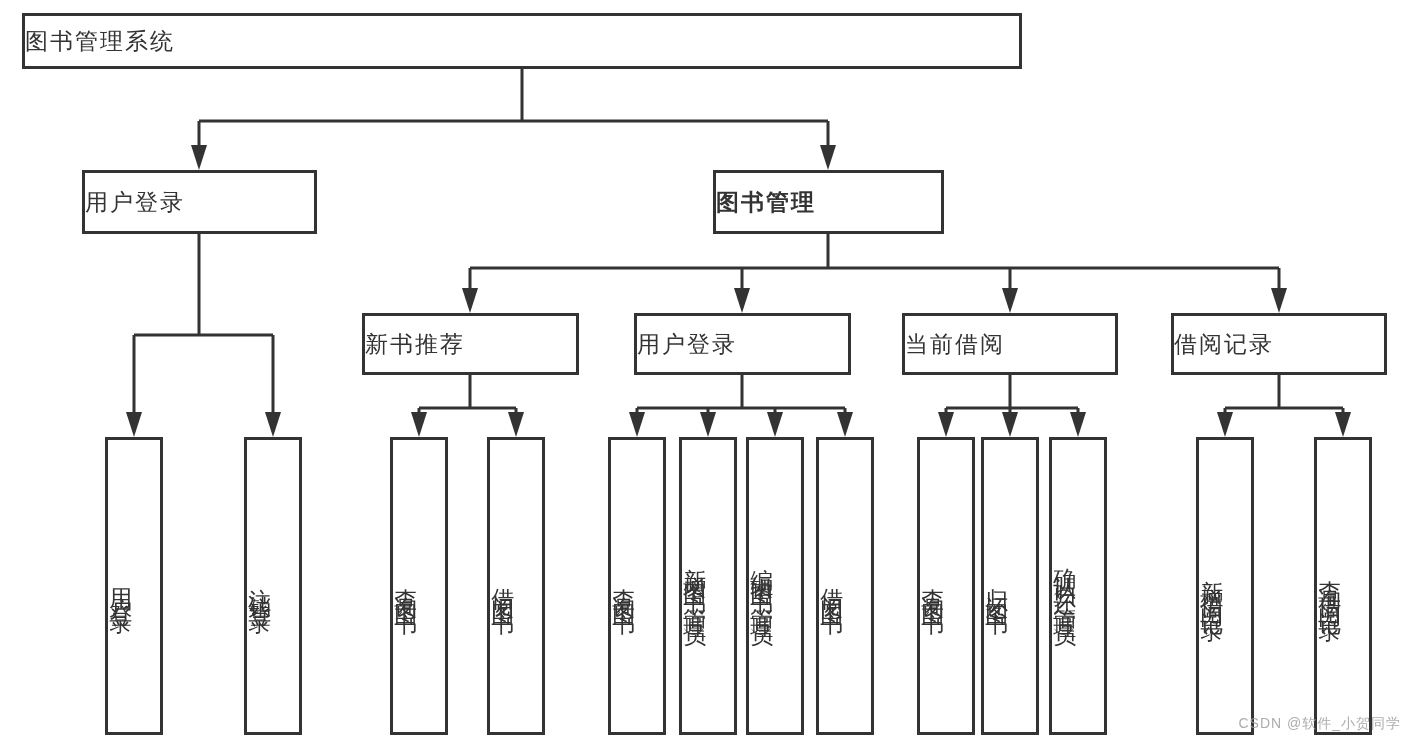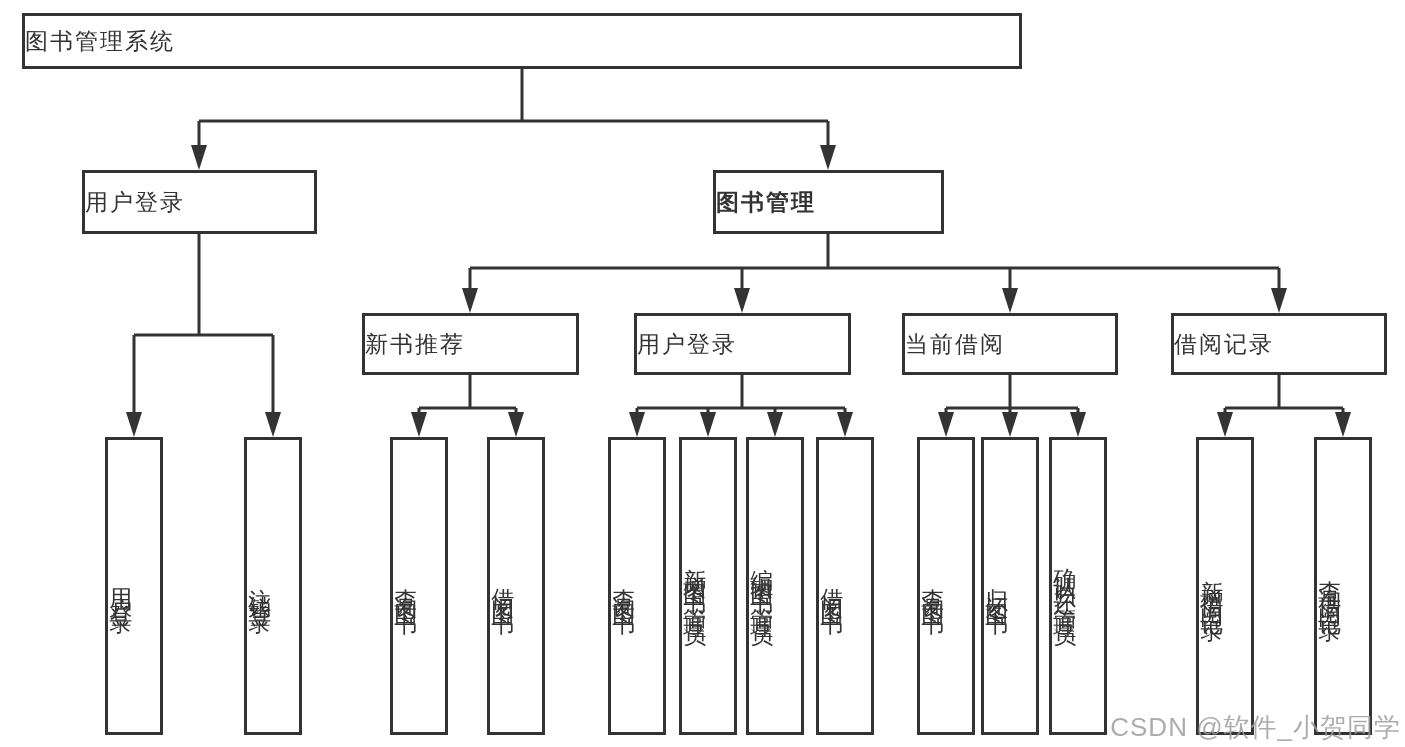--- a/index.html
+++ b/index.html
@@ -30,22 +30,22 @@
   .v-node span{
     writing-mode:vertical-rl;
     text-orientation:mixed;
     font-size:23px;
     letter-spacing:8px;
     line-height:1.1;
   }
   .watermark{
     position:absolute;
     right:4px;
-    bottom:2px;
-    font-size:26px;
+    bottom:14px;
+    font-size:14px;
     letter-spacing:1px;
     color:rgba(158,158,158,0.85);
     white-space:nowrap;
   }
 </style>
 </head>
 <body>
 
 <div class="stage">
 

